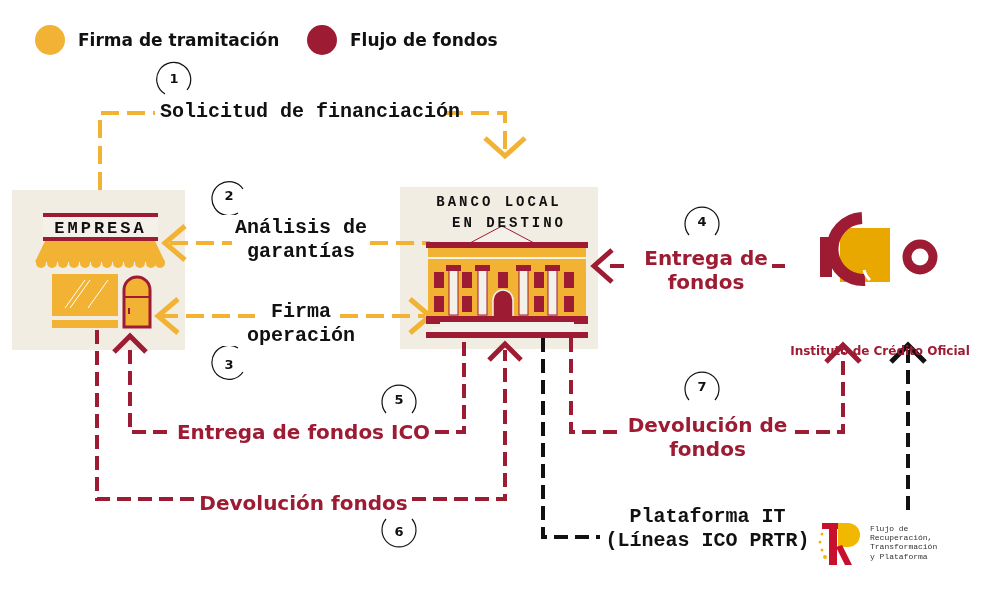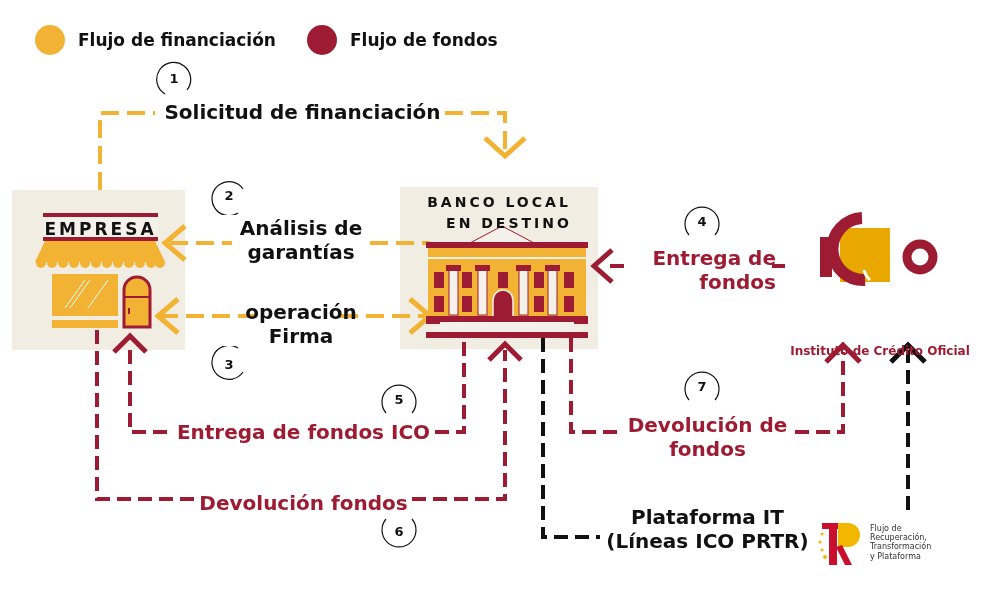--- a/index.html
+++ b/index.html
@@ -1,19 +1,19 @@
 <!DOCTYPE html>
 <html><head>
 <meta charset="utf-8">
 <style>
   html, body { margin:0; padding:0; background:#fff; }
   body { width:1000px; height:600px; position:relative; overflow:hidden; font-family:"DejaVu Sans", sans-serif; }
   svg.diagram { position:absolute; left:0; top:0; }
   .lbl { position:absolute; font-family:"DejaVu Sans", sans-serif; font-weight:bold; text-align:center; line-height:1.2; white-space:nowrap; }
-  .black { color:#111; }
+  .black { color:#111;font-family:Liberation Mono, monospace; }
   .red { color:#9d1c33; }
   .legend-dot { position:absolute; width:30px; height:30px; border-radius:50%; }
   .legend-text { position:absolute; font-weight:bold; font-size:17px; color:#111; }
   .step { position:absolute; width:38px; height:38px; font-size:13px; font-weight:bold; color:#111; text-align:center; line-height:38px; }
   .step svg { position:absolute; left:0; top:0; }
   .step span { position:relative; }
   .box { position:absolute; background:#f2ede2; }
 </style>
 </head>
 <body>
@@ -153,21 +153,21 @@
     <g fill="#f2b800">
         <circle cx="822" cy="534" r="1.5"></circle>
         <circle cx="820" cy="542" r="1.5"></circle>
         <circle cx="822" cy="550" r="1.5"></circle>
         <circle cx="825" cy="557" r="2"></circle>
       </g>
   </g>
 </svg>
 
 <div class="legend-dot" style="left:35px;top:25px;background:#f2b234;"></div>
-<div class="legend-text" style="left:78px;top:30px;">Flujo de financiación</div>
+<div class="legend-text" style="left:78px;top:30px;">Firma de tramitación</div>
 <div class="legend-dot" style="left:307px;top:25px;background:#9d1c33;"></div>
 <div class="legend-text" style="left:350px;top:30px;">Flujo de fondos</div>
 
 <div class="lbl black" style="left:43px;top:219px;width:115px;font-size:17px;letter-spacing:3px;">EMPRESA</div>
 <div class="lbl black" style="left:400px;top:194px;width:198px;font-size:14px;letter-spacing:3px;">BANCO LOCAL</div>
 <div class="lbl black" style="left:410px;top:215px;width:198px;font-size:14px;letter-spacing:3px;">EN DESTINO</div>
 <div class="lbl red" style="left:790px;top:296px;width:180px;font-size:12px;margin-top:48px;">Instituto de Crédito Oficial</div>
 <div class="lbl black" style="left:870px;top:524px;text-align:left;font-size:8px;font-weight:normal;line-height:1.15;color:#333;">
   <div>Flujo de</div>
   <div>Recuperación,</div>
@@ -198,25 +198,25 @@
     </svg><span>7</span></div>
 
 <div class="lbl black" style="left:160px;top:100px;width:285px;font-size:20px;">Solicitud de financiación</div>
 
 <div class="lbl black" style="left:232px;top:216px;width:138px;font-size:20px;">
   <div>Análisis de</div>
   <div>garantías</div>
 </div>
 
 <div class="lbl black" style="left:232px;top:300px;width:138px;font-size:20px;">
+  <div>Firma</div>
   <div>operación</div>
-  <div>Firma</div>
-</div>
-
-<div class="lbl red" style="left:636px;top:246px;width:140px;font-size:20px;text-align:right;">
+</div>
+
+<div class="lbl red" style="left:636px;top:246px;width:140px;font-size:20px;">
   <div>Entrega de</div>
   <div>fondos</div>
 </div>
 
 <div class="lbl red" style="left:172px;top:420px;width:263px;font-size:20px;">Entrega de fondos ICO</div>
 
 <div class="lbl red" style="left:195px;top:491px;width:217px;font-size:20px;">Devolución fondos</div>
 
 <div class="lbl red" style="left:620px;top:413px;width:175px;font-size:20px;">
   <div>Devolución de</div>

